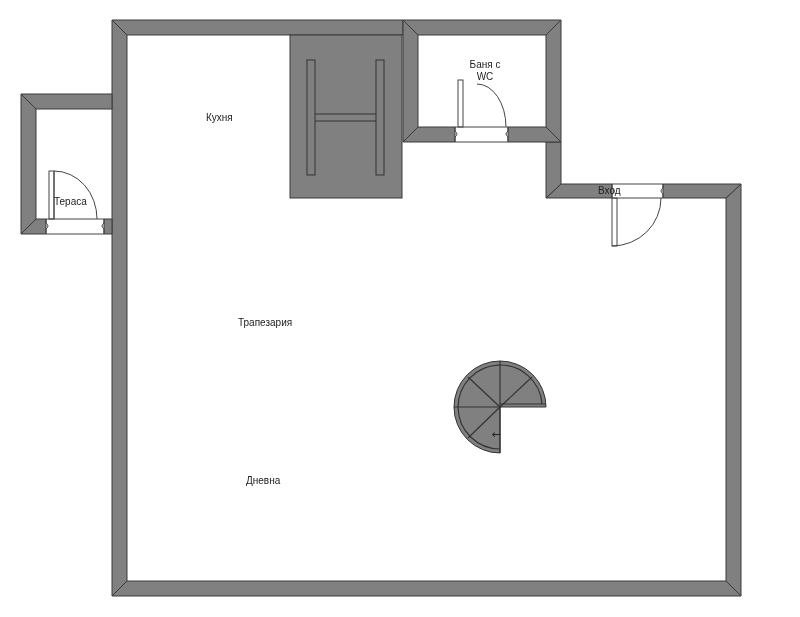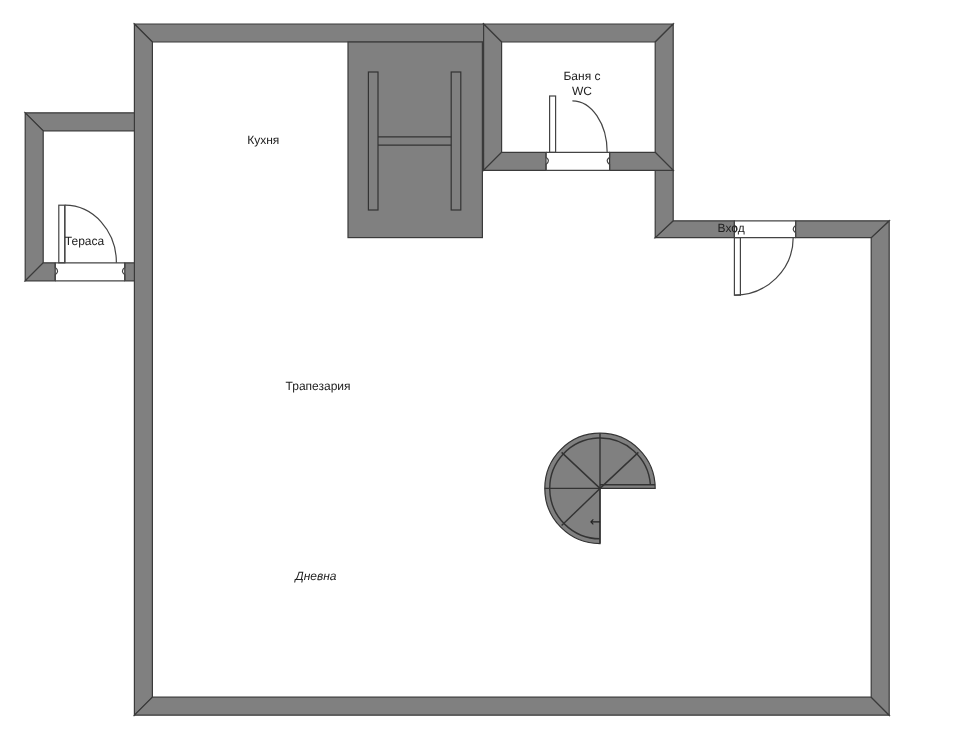--- a/index.html
+++ b/index.html
@@ -96,13 +96,13 @@
 </svg>
 
 <div class="room-label" style="left:54px; top:148px;margin-top:48px;">Тераса</div>
 <div class="room-label" style="left:206px; top:112px;">Кухня</div>
 <div class="room-label" style="left:465px; top:59px; width:40px;">
   <div>Баня с</div>
   <div>WC</div>
 </div>
 <div class="room-label" style="left:598px; top:185px;">Вход</div>
 <div class="room-label" style="left:238px; top:317px;">Трапезария</div>
-<div class="room-label" style="left:246px; top:475px;font-style:italic;">Дневна</div>
+<div class="room-label" style="left:246px; top:475px;">Дневна</div>
 
 </body></html>

